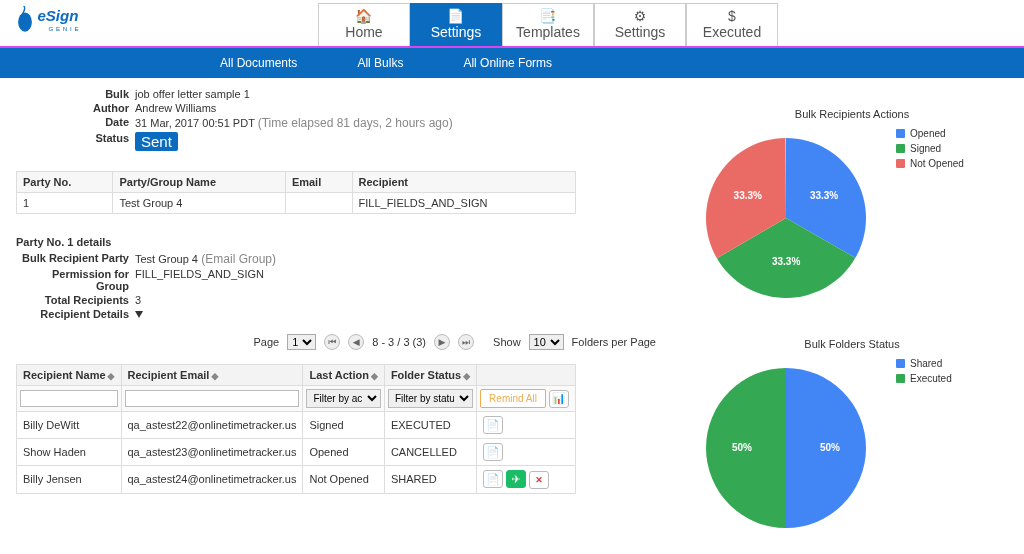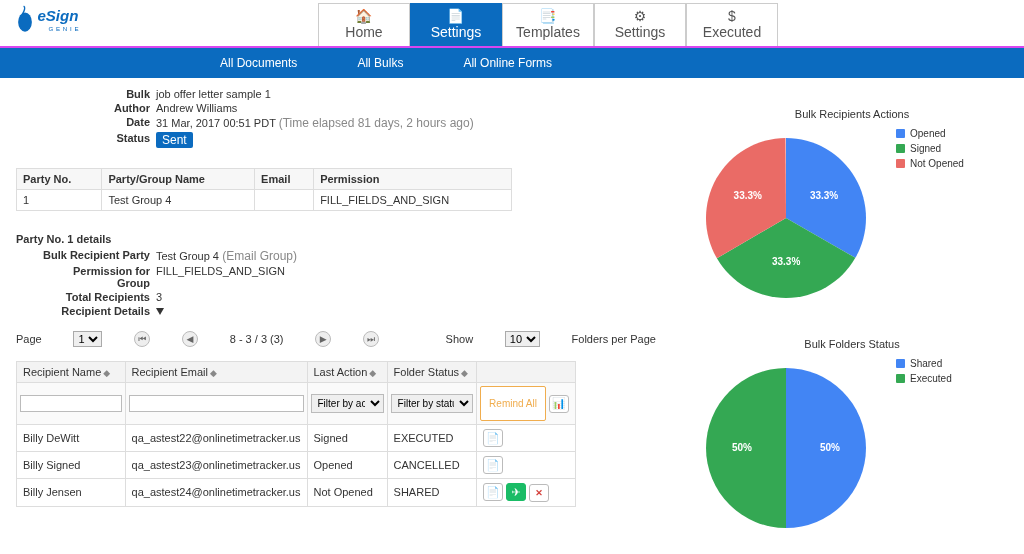--- a/index.html
+++ b/index.html
@@ -11,40 +11,40 @@
 .mainnav .tab{border:1px solid #ccc;border-bottom:none;width:92px;text-align:center;padding:4px 0 6px;background:#fff;cursor:pointer}
 .mainnav .tab .ico{display:block;font-size:14px;line-height:16px;color:#555}
 .mainnav .tab .lbl{font-size:14px;color:#555}
 .mainnav .tab.active{background:#0b6bbf;border-color:#0b6bbf}
 .mainnav .tab.active .ico,.mainnav .tab.active .lbl{color:#fff}
 .subnav{background:#0b6bbf;color:#fff;display:flex;gap:60px;padding:8px 0 8px 220px;font-size:12px;position:relative}
 .subnav .snitem{cursor:pointer}
 .subnav .caret{position:absolute;left:350px;bottom:-6px;width:0;height:0;border-left:6px solid transparent;border-right:6px solid transparent;border-bottom:6px solid #fff}
 .page{padding:10px 16px 30px}
 h1{color:#0b6bbf;font-size:20px;font-weight:bold;margin-bottom:8px}
-.meta{margin-left:25px}
+.meta{margin-left:4px}
 .metarow{display:flex;margin-bottom:2px;font-size:11px}
 .metarow .k{width:115px;text-align:right;font-weight:bold;padding-right:6px}
 .metarow .v{color:#333}
 .elapsed{color:#888;font-size:12px}
-.badge{display:inline-block;background:#0b6bbf;color:#fff;padding:1px 6px;font-size:12px;border-radius:2px}
-table.pt{border-collapse:collapse;margin-top:20px;width:496px;font-size:11px}
+.badge{display:inline-block;background:#0b6bbf;color:#fff;padding:1px 6px;font-size:15px;border-radius:2px}
+table.pt{border-collapse:collapse;margin-top:20px;width:560px;font-size:11px}
 table.pt th,table.pt td{border:1px solid #ddd;padding:4px 6px;text-align:left}
 table.pt th{background:#f7f7f7;font-weight:bold}
 .section-title{font-weight:bold;margin:22px 0 4px;font-size:11px}
-.pager{display:flex;align-items:center;justify-content:space-between;gap:0;font-size:11px;margin:14px 0;color:#333}
+.pager{display:flex;align-items:center;justify-content:flex-end;gap:8px;font-size:11px;margin:14px 0;color:#333}
 .pager select{font-size:11px;border:1px solid #aaa}
 .pbtn{width:16px;height:16px;border:1px solid #bbb;border-radius:50%;background:#eee;font-size:9px;display:inline-flex;align-items:center;justify-content:center;color:#666;cursor:pointer}
 .grid{width:560px;border-collapse:collapse;font-size:11px}
 .grid th,.grid td{border:1px solid #ddd;padding:4px 6px;text-align:left;vertical-align:middle}
-.grid thead th{background:#f3f3f3;font-weight:normal;white-space:nowrap}
+.grid thead th{background:#f3f3f3;font-weight:bold;white-space:nowrap}
 .grid thead th .sort{color:#888;font-size:9px;margin-left:2px}
 .filterrow td{background:#fafafa;padding:3px}
 .filterrow input,.filterrow select{width:100%;font-size:10px;padding:2px;border:1px solid #bbb}
-.btn-outline{border:1px solid #f0ad4e;color:#f0ad4e;background:#fff;padding:11px 8px;font-size:10px;border-radius:2px;cursor:pointer}
+.btn-outline{border:1px solid #f0ad4e;color:#f0ad4e;background:#fff;padding:3px 8px;font-size:10px;border-radius:2px;cursor:pointer}
 .iconbtn{display:inline-flex;align-items:center;justify-content:center;width:20px;height:18px;border:1px solid #bbb;border-radius:3px;background:#fff;margin-right:3px;cursor:pointer;font-size:11px}
 .iconbtn.green{background:#1abc66;border-color:#1abc66;color:#fff}
 .iconbtn.redtext{color:#d43f3a;font-weight:bold;font-size:9px}
 .layout{display:flex;gap:40px}
 .left{flex:0 0 640px}
 .right{flex:1;padding-top:20px}
 .chartbox{margin-bottom:30px}
 .chart-title{font-weight:normal;font-size:11px;margin-bottom:8px;text-align:center}
 .chartwrap{display:flex;gap:20px;align-items:flex-start}
 .pie{width:180px;height:180px;position:relative}
@@ -102,21 +102,21 @@
             <div class="v"><span class="badge">Sent</span></div>
           </div>
       </div>
 
       <table class="pt">
         <thead>
             <tr id="pthead">
               <th>Party No.</th>
               <th>Party/Group Name</th>
               <th>Email</th>
-              <th>Permission</th>
+              <th>Recipient</th>
             </tr>
           </thead>
         <tbody id="ptbody">
             <tr>
               <td>1</td>
               <td>Test Group 4</td>
               <td></td>
               <td>FILL_FIELDS_AND_SIGN</td>
             </tr>
           </tbody>
@@ -177,21 +177,21 @@
         </thead>
         <tbody id="gbody">
             <tr>
               <td>Billy DeWitt</td>
               <td>qa_astest22@onlinetimetracker.us</td>
               <td>Signed</td>
               <td>EXECUTED</td>
               <td style="white-space: nowrap;"><span class="iconbtn">📄</span></td>
             </tr>
             <tr>
-              <td>Billy Signed</td>
+              <td>Show Haden</td>
               <td>qa_astest23@onlinetimetracker.us</td>
               <td>Opened</td>
               <td>CANCELLED</td>
               <td style="white-space: nowrap;"><span class="iconbtn">📄</span></td>
             </tr>
             <tr>
               <td>Billy Jensen</td>
               <td>qa_astest24@onlinetimetracker.us</td>
               <td>Not Opened</td>
               <td>SHARED</td>

